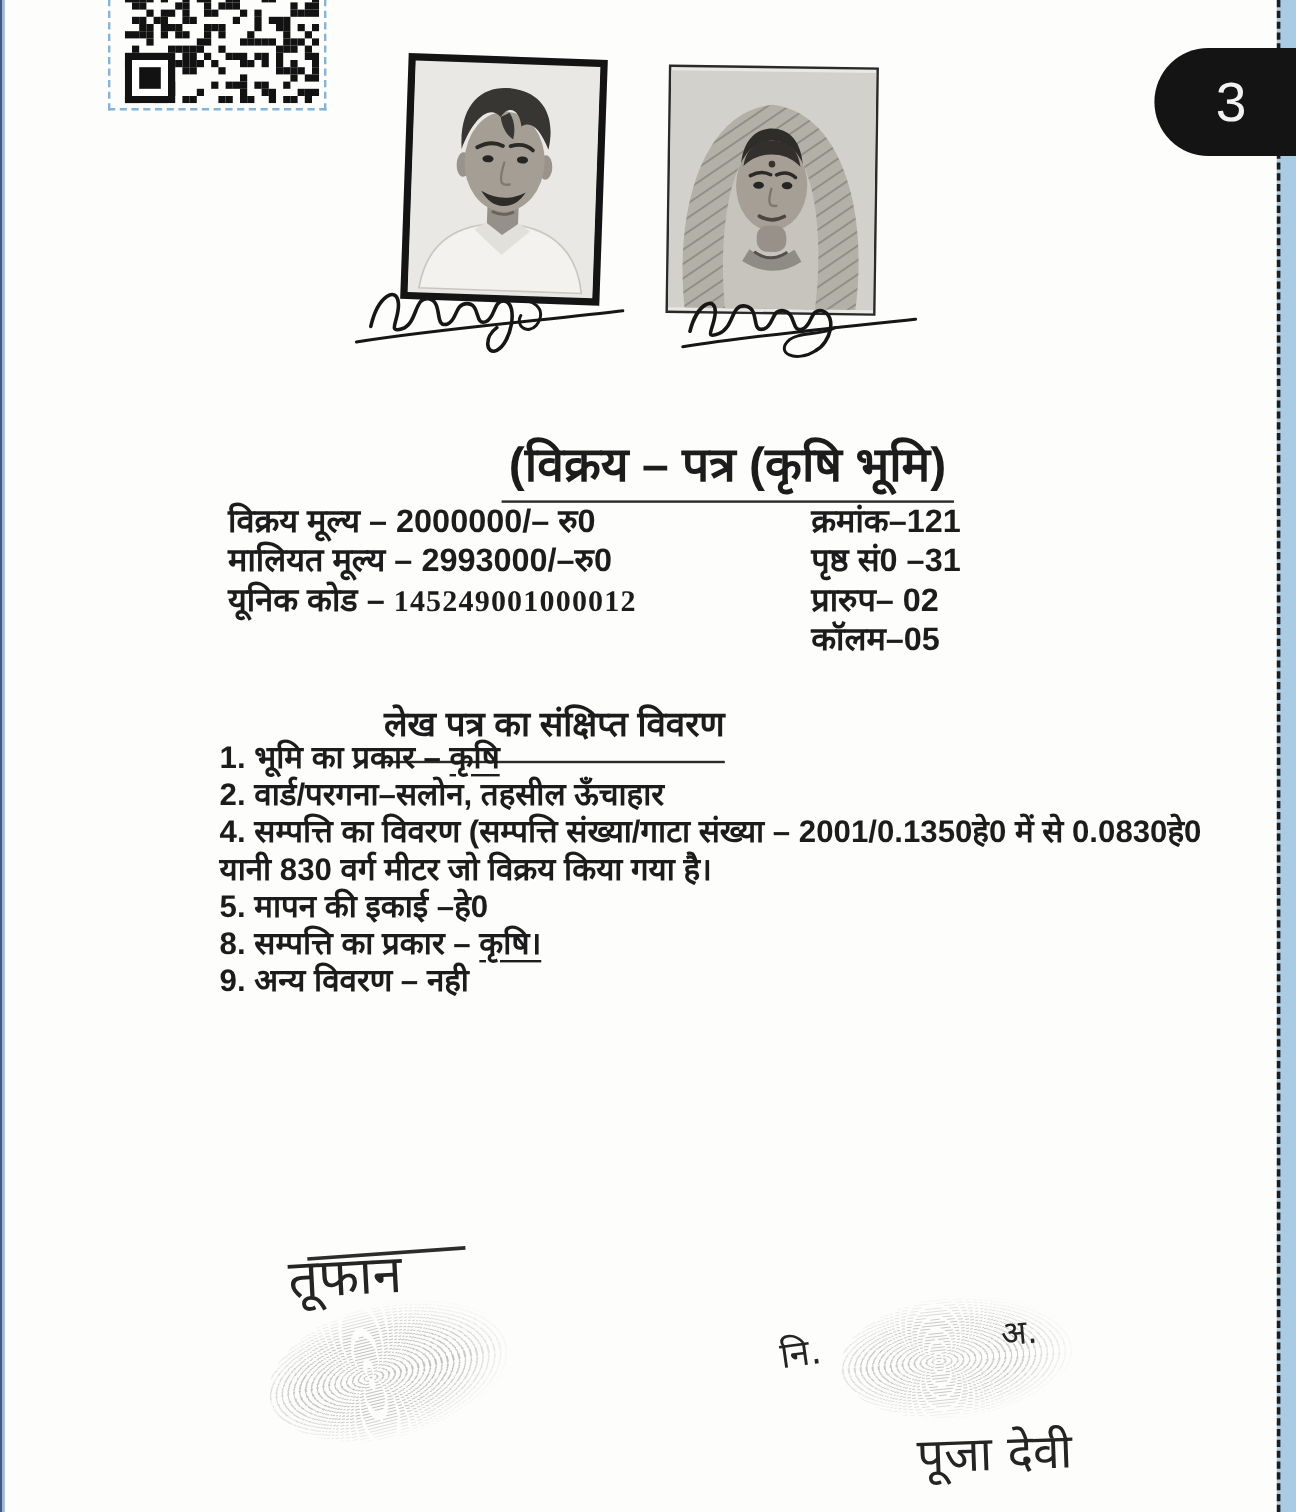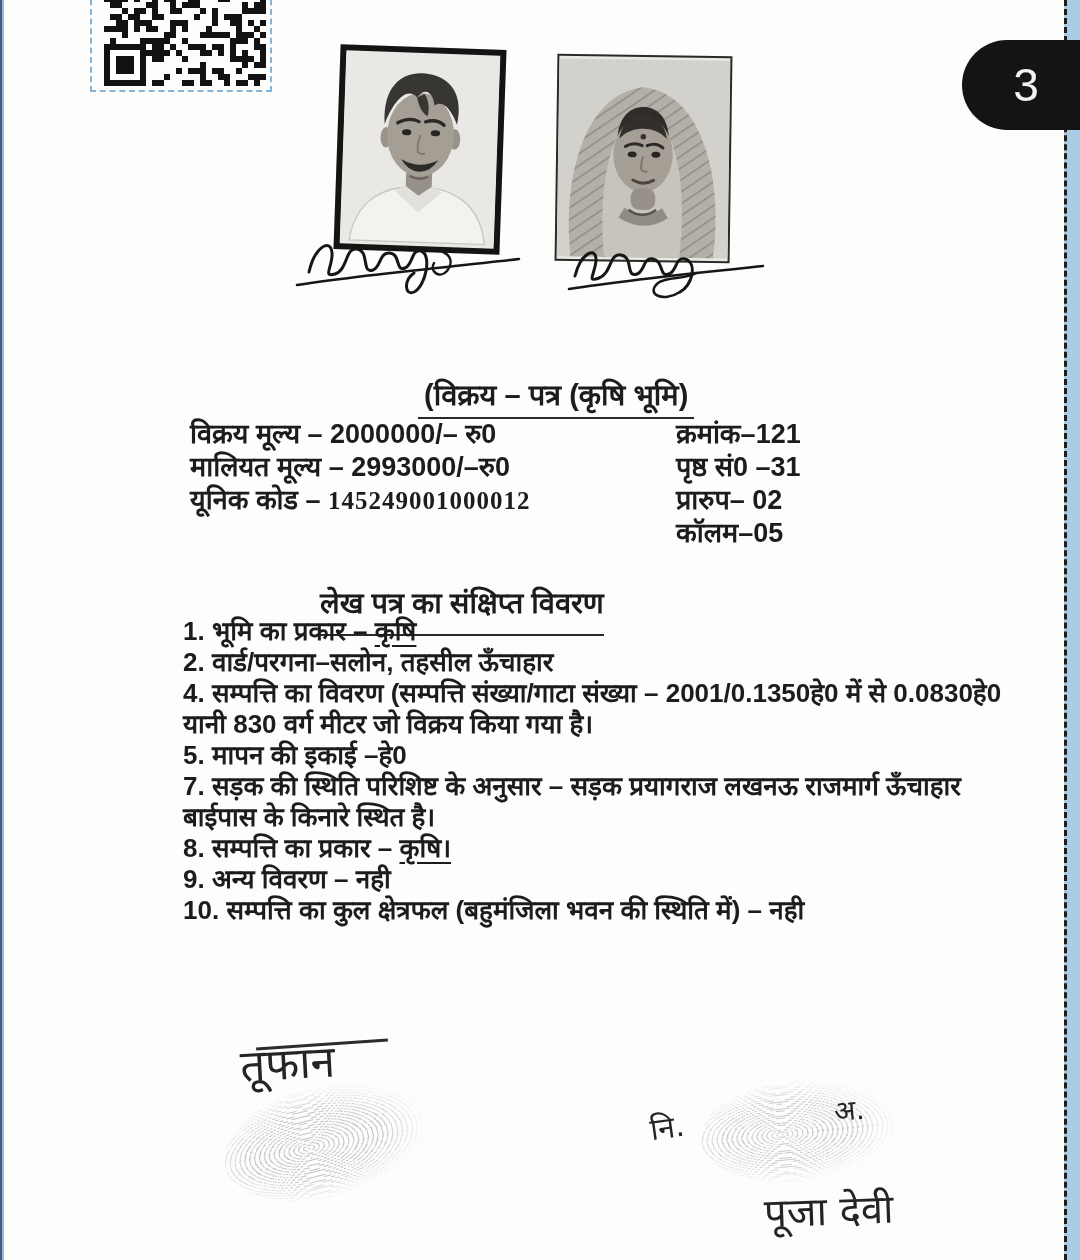--- a/index.html
+++ b/index.html
@@ -28,21 +28,21 @@
   
   .photo{position:absolute; overflow:hidden; background:#e9e8e4;}
   .photo-man{left:337px; top:47px; width:166px; height:205px; border:6px solid #141414; transform:rotate(2deg);}
   .photo-woman{left:556px; top:55px; width:175px; height:207px; border:2px solid #2a2a2a; transform:rotate(0.8deg);}
   .photo svg{display:block; width:100%; height:100%;}
   .sig{position:absolute;}
   .sig1{left:295px; top:220px; width:228px; height:78px;}
   .sig2{left:563px; top:228px; width:205px; height:72px;}
 
   
-  .title{position:absolute; left:418px; top:374px; font-size:29px; font-weight:700;
+  .title{position:absolute; left:418px; top:358px; font-size:40px; font-weight:700;
     border-bottom:2px solid #2a2a2a; padding:0 6px 4px 6px; white-space:nowrap;}
   .heading{position:absolute; left:320px; top:582px; font-size:29px; font-weight:700;
     border-bottom:2px solid #2a2a2a; padding-bottom:13px; white-space:nowrap;}
 
   
   .col{position:absolute; top:418px; font-size:27px; font-weight:700; line-height:33px; white-space:nowrap;}
   .col-left{left:190px;}
   .col-right{left:676px;}
   .serif{font-family:"Liberation Serif", serif; font-size:25px; letter-spacing:1px;}
 
@@ -489,24 +489,22 @@
     <div>कॉलम–05</div>
   </div>
 
   <div class="heading">लेख पत्र का संक्षिप्त विवरण</div>
 
   <div class="list">
     <p><span>1.</span> <span>भूमि का प्रकार – </span><span class="u">कृषि</span></p>
     <p><span>2.</span> <span>वार्ड/परगना–सलोन, तहसील ऊँचाहार</span><span class="u"></span></p>
     <p><span>4.</span> <span>सम्पत्ति का विवरण (सम्पत्ति संख्या/गाटा संख्या – 2001/0.1350हे0 में से 0.0830हे0 यानी 830 वर्ग मीटर जो विक्रय किया गया है।</span><span class="u"></span></p>
     <p><span>5.</span> <span>मापन की इकाई –हे0</span><span class="u"></span></p>
-    <p><span>7.</span> <span>सड़क की स्थिति परिशिष्ट के अनुसार – सड़क प्रयागराज लखनऊ राजमार्ग ऊँचाहार बाईपास के किनारे स्थित है।</span><span class="u"></span></p>
     <p><span>8.</span> <span>सम्पत्ति का प्रकार – </span><span class="u">कृषि।</span></p>
     <p><span>9.</span> <span>अन्य विवरण – नही</span><span class="u"></span></p>
-    <p><span>10.</span> <span>सम्पत्ति का कुल क्षेत्रफल (बहुमंजिला भवन की स्थिति में) – नही</span><span class="u"></span></p>
   </div>
 
   <div class="overbar"></div>
   <div class="hand hw1">तूफान</div>
   <div class="fp fp1"></div>
   <div class="hand hw2">नि.</div>
   <div class="fp fp2"></div>
   <div class="hand hw3">अ.</div>
   <div class="hand hw4">पूजा देवी</div>
 

